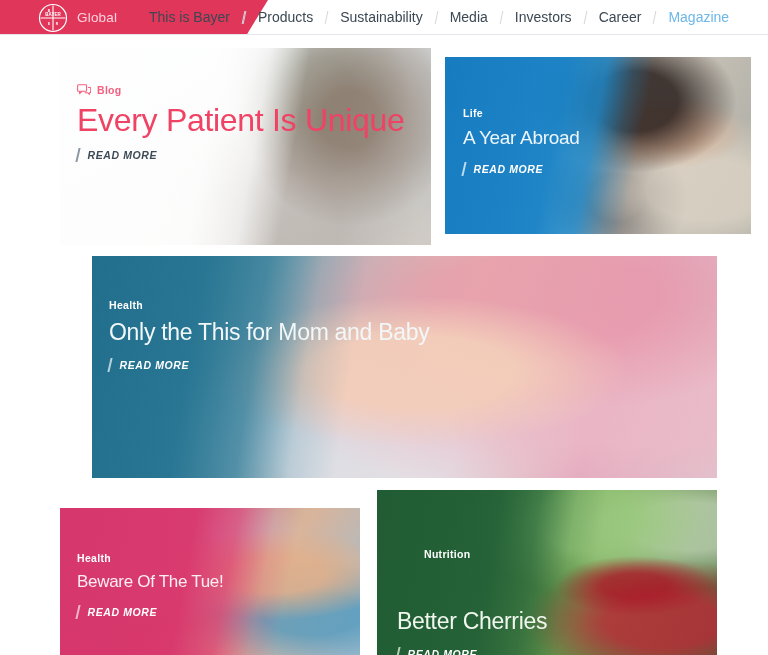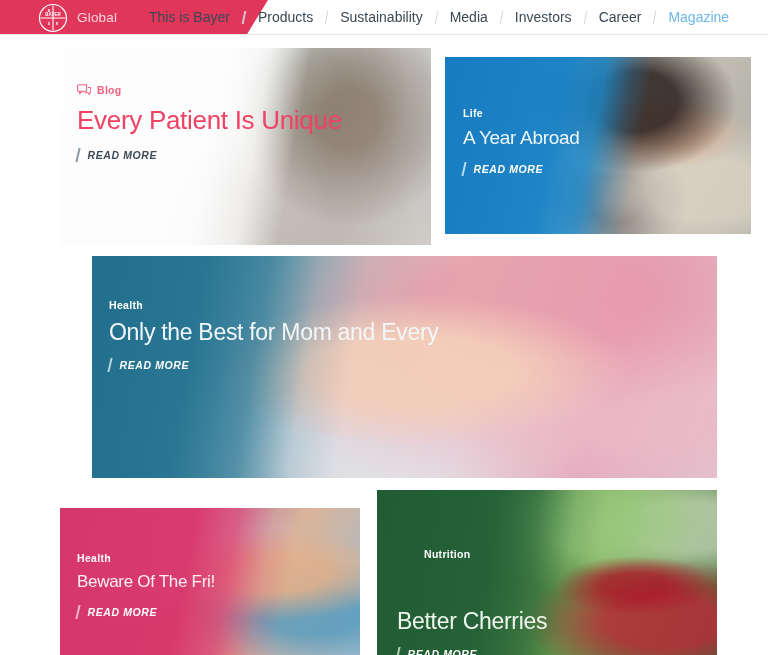--- a/index.html
+++ b/index.html
@@ -138,21 +138,21 @@
       radial-gradient(circle at 70% 22%, rgba(150,160,150,.55) 0 11%, rgba(0,0,0,0) 30%),
       radial-gradient(circle at 88% 30%, rgba(175,175,175,.6) 0 15%, rgba(0,0,0,0) 40%),
       radial-gradient(circle at 62% 88%, rgba(170,160,155,.5) 0 18%, rgba(0,0,0,0) 45%),
       linear-gradient(150deg, #eceff0 0%, #e8e9e6 45%, #dcdcd7 70%, #cfcac4 100%);
   }
   #card-blog .overlay {
     background: linear-gradient(100deg, rgba(255,255,255,.93) 0%, rgba(255,255,255,.92) 40%,
                 rgba(255,255,255,.70) 52%, rgba(255,255,255,0) 62%);
   }
   #card-blog .content { left: 17px; top: 36px; }
-  #card-blog .title { color: #ef4264; font-size: 26px; line-height: 29px; }
+  #card-blog .title { color: #ef4264; font-size: 32px; line-height: 29px; }
   #card-blog .readmore { color: #3d4b57; }
   #card-blog .readmore .bar { background: #8b97a2; }
 
   
   #card-life { left: 445px; top: 57px; width: 306px; height: 177px; }
   #card-life .photo {
     background-image:
       radial-gradient(ellipse at 62% 25%, rgba(40,30,28,.85) 0 16%, rgba(0,0,0,0) 38%),
       radial-gradient(ellipse at 72% 42%, rgba(214,170,140,.8) 0 10%, rgba(0,0,0,0) 26%),
       radial-gradient(ellipse at 85% 75%, rgba(225,215,200,.75) 0 16%, rgba(0,0,0,0) 40%),
@@ -300,34 +300,34 @@
       <span>READ MORE</span>
     </div>
   </div>
 </div>
 
 <div class="card" id="card-baby">
   <div class="photo"></div>
   <div class="overlay"></div>
   <div class="content">
     <div class="cat">Health</div>
-    <h2 class="title">Only the Best for Mom and Every</h2>
+    <h2 class="title">Only the This for Mom and Baby</h2>
     <div class="readmore">
       <span class="bar"></span>
       <span>READ MORE</span>
     </div>
   </div>
 </div>
 
 <div class="card" id="card-sun">
   <div class="photo"></div>
   <div class="overlay"></div>
   <div class="content">
     <div class="cat">Health</div>
-    <h2 class="title">Beware Of The Fri!</h2>
+    <h2 class="title">Beware Of The Tue!</h2>
     <div class="readmore">
       <span class="bar"></span>
       <span>READ MORE</span>
     </div>
   </div>
 </div>
 
 <div class="card" id="card-cherries">
   <div class="photo"></div>
   <div class="overlay"></div>

